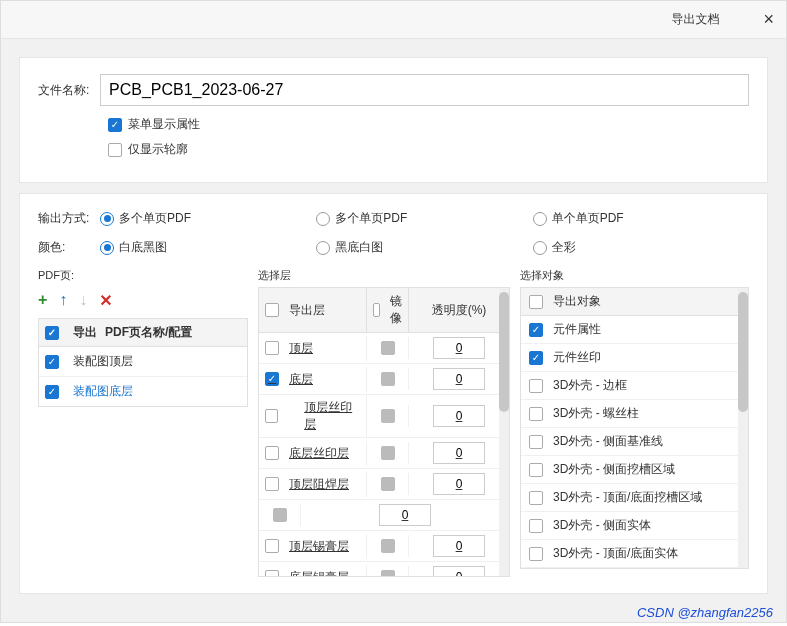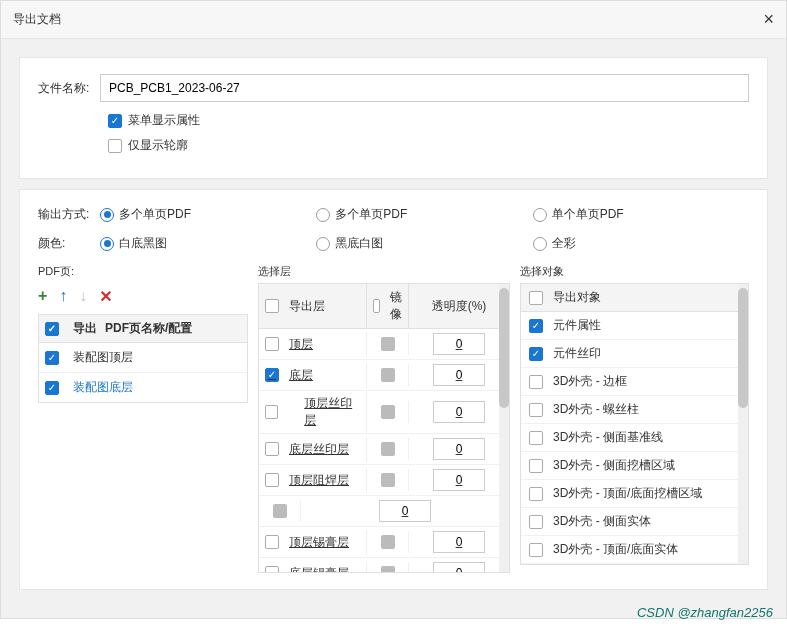--- a/index.html
+++ b/index.html
@@ -1,24 +1,24 @@
 <!DOCTYPE html>
 <html><head>
 <meta charset="utf-8">
 <style>
 * { box-sizing: border-box; margin: 0; padding: 0; }
 body { font-family: "Microsoft YaHei", "PingFang SC", sans-serif; font-size: 12px; background: #fff; color: #333; width: 787px; }
 .dialog { border: 1px solid #ddd; }
-.titlebar { display: flex; justify-content: space-between; align-items: center; padding: 8px 12px; background: #f7f7f7; border-bottom: 1px solid #e5e5e5; }
+.titlebar { display: flex; justify-content: flex-end; align-items: center; padding: 8px 12px; background: #f7f7f7; border-bottom: 1px solid #e5e5e5; gap: 44px; }
 .close-btn { font-size: 18px; cursor: pointer; color: #333; }
 .content { padding: 18px; background: #f1f1f1; }
 .panel { background: #fff; border: 1px solid #e5e5e5; padding: 16px 18px; margin-bottom: 10px; }
 .row { display: flex; align-items: center; margin-bottom: 10px; }
 .label { min-width: 62px; }
-.text-input { flex: 1; border: 1px solid #ccc; padding: 6px 8px; font-size: 12px; }
+.text-input { flex: 1; border: 1px solid #ccc; padding: 6px 8px; font-size: 16px; }
 .check-row { display: flex; align-items: center; margin-left: 70px; margin-bottom: 8px; margin-top: 8px; }
 .cb { width: 14px; height: 14px; border: 1px solid #aaa; border-radius: 2px; display: inline-flex; align-items: center; justify-content: center; margin-right: 6px; cursor: pointer; background: #fff; }
 .cb.checked { background: #1976d2; border-color: #1976d2; }
 .cb.checked::after { content: "✓"; color: #fff; font-size: 10px; line-height: 1; }
 .radio-row { display: flex; align-items: center; margin-bottom: 12px; }
 .radio-group { display: flex; flex: 1; }
 .radio-opt { display: flex; align-items: center; flex: 1; cursor: pointer; }
 .rb { width: 14px; height: 14px; border: 1px solid #999; border-radius: 50%; margin-right: 5px; display: inline-flex; align-items: center; justify-content: center; }
 .rb.sel { border-color: #1976d2; }
 .rb.sel::after { content: ""; width: 7px; height: 7px; background: #1976d2; border-radius: 50%; }
@@ -49,21 +49,21 @@
 .gc:last-child { border-right: none; }
 .w-layer { width: 108px; }
 .w-mir { width: 42px; justify-content: center; }
 .w-op { flex: 1; justify-content: center; }
 .mir-box { width: 14px; height: 14px; background: #bbb; border-radius: 2px; }
 .op-input { width: 52px; border: 1px solid #ccc; text-align: center; padding: 3px 2px; font-size: 12px; }
 .obj-row { display: flex; align-items: center; padding: 5px 8px; border-bottom: 1px solid #f0f0f0; }
 .obj-head { display: flex; align-items: center; padding: 5px 8px; background: #f4f4f4; border-bottom: 1px solid #e0e0e0; }
 .scrollbar { width: 10px; background: #f0f0f0; position: absolute; right: 0; top: 0; bottom: 0; }
 .thumb { background: #c7c7c7; width: 10px; height: 120px; border-radius: 5px; margin-top: 4px; }
-.watermark { position: fixed; right: 14px; bottom: 6px; color: #0f766e; font-size: 13px; font-style: italic; }
+.watermark { position: fixed; right: 14px; bottom: 6px; color: #1d4ed8; font-size: 13px; font-style: italic; }
 </style>
 </head>
 <body>
 
 <div class="dialog">
   <div class="titlebar">
     <span>导出文档</span>
     <span class="close-btn">×</span>
   </div>
 

